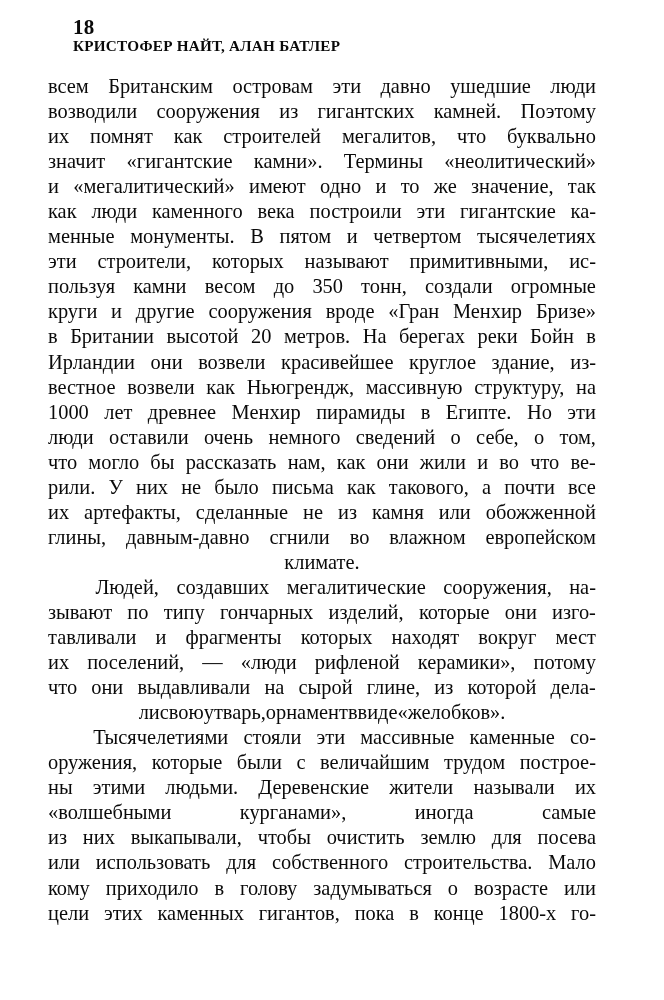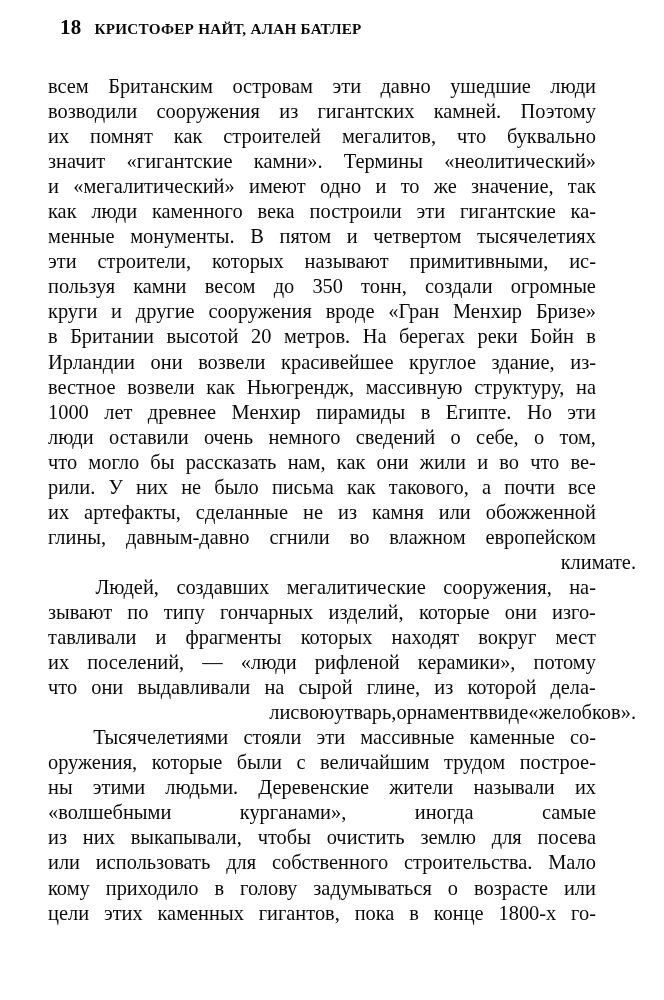--- a/index.html
+++ b/index.html
@@ -21,20 +21,21 @@
 
   
   .running-head {
     position: absolute;
     left: 60px;
     top: 17px;
     width: 548px;
     height: 26px;
     display: flex;
     align-items: baseline;
+    flex-direction: column;
   }
   .folio {
     font-size: 21px;
     font-weight: 700;
     letter-spacing: 0.2px;
     color: #0a0a0a;
     line-height: 1;
   }
   .head-title {
     margin-left: 13px;
@@ -63,22 +64,21 @@
     line-height: 25.05px;
     white-space: pre;
     color: #0a0a0a;
   }
   
   .line.just {
     justify-content: space-between;
   }
   
   .line.flush {
-    justify-content: flex-end;
-    margin-left: 40px;
+    justify-content: center;
   }
   
   .line .indent {
     display: inline-block;
     width: 30px;
     flex: 0 0 30px;
   }
   .line .w {
     display: inline-block;
   }

